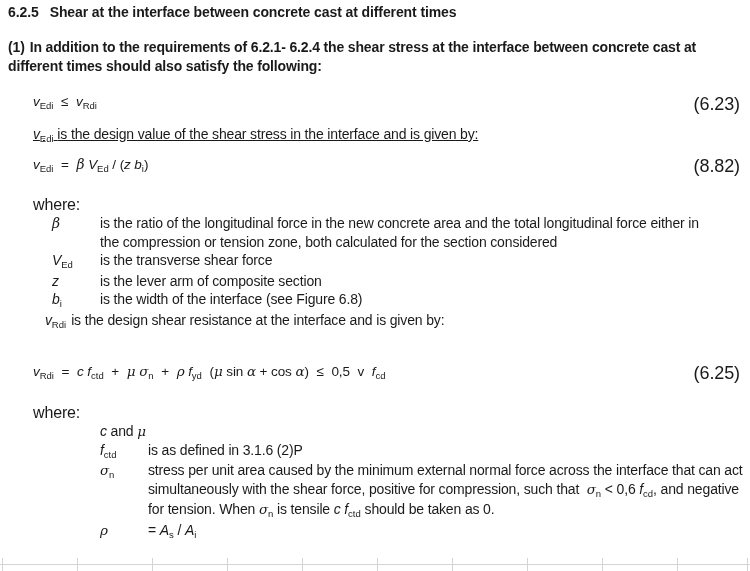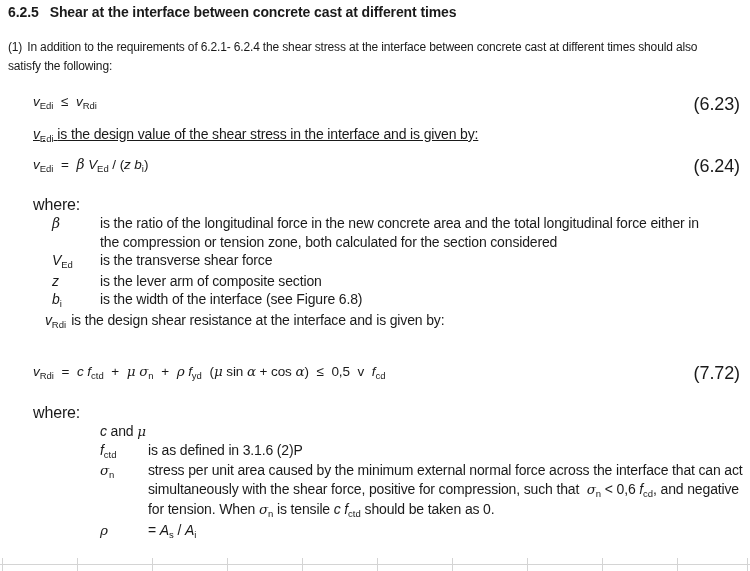--- a/index.html
+++ b/index.html
@@ -34,23 +34,24 @@
     white-space: nowrap;
   }
   .heading .num { margin-right: 11px; }
 
   
   .para {
     position: absolute;
     left: 8px;
     top: 38px;
     width: 700px;
-    font-size: 12px;
+    font-size: 14px;
     line-height: 19px;
     letter-spacing: -0.15px;
+    font-weight: bold;
   }
   .para .lead { margin-right: 5px; }
 
   
   .eq {
     position: absolute;
     left: 33px;
     font-size: 13.5px;
     letter-spacing: -0.1px;
     white-space: nowrap;
@@ -191,21 +192,21 @@
   </div>
   <div class="eqnum" id="eqnum623">(6.23)</div>
 
   <div class="inline-def" id="def-vedi">
     <i class="v">v</i><sub>Edi</sub> <span>is the design value of the shear stress in the interface and is given by:</span>
   </div>
 
   <div class="eq" id="eq624">
     <i class="v">v</i><sub>Edi</sub> <span class="sp"></span>=<span class="sp"></span> <span class="gk">β</span> <i class="v">V</i><sub>Ed</sub> / (<i class="v">z</i> <i class="v">b</i><sub>i</sub>)
   </div>
-  <div class="eqnum" id="eqnum624">(6.24)</div>
+  <div class="eqnum" id="eqnum624">(8.82)</div>
 
   <div class="where" id="where1">where:</div>
   <div class="deflist" id="deflist1">
 
     <div class="defrow">
       <div class="defsym"><span class="gk">β</span></div>
       <div class="defdesc">is the ratio of the longitudinal force in the new concrete area and the total longitudinal force either in the compression or tension zone, both calculated for the section considered</div>
     </div>
 
     <div class="defrow">
@@ -226,21 +227,21 @@
     <div class="defrow hang">
       <div class="defsym"><i class="v">v</i><sub>Rdi</sub></div>
       <div class="defdesc">is the design shear resistance at the interface and is given by:</div>
     </div>
 
   </div>
 
   <div class="eq" id="eq625">
     <i class="v">v</i><sub>Rdi</sub> <span class="sp"></span>=<span class="sp"></span> <i class="v">c</i> <i class="v">f</i><sub>ctd</sub> <span class="sp"></span>+<span class="sp"></span> <span class="gk sm">μ</span> <span class="gk sm">σ</span><sub>n</sub> <span class="sp"></span>+<span class="sp"></span> <span class="gk sm">ρ</span> <i class="v">f</i><sub>yd</sub> <span class="sp"></span>(<span class="gk sm">μ</span> sin <span class="gk sm">α</span> + cos <span class="gk sm">α</span>) <span class="sp"></span>≤<span class="sp"></span> 0,5 <span class="sp"></span>v<span class="sp"></span> <i class="v">f</i><sub>cd</sub>
   </div>
-  <div class="eqnum" id="eqnum625">(7.72)</div>
+  <div class="eqnum" id="eqnum625">(6.25)</div>
 
   <div class="where" id="where2">where:</div>
   <div class="deflist" id="deflist2">
 
     <div class="defrow wide">
       <div class="defsym"><i class="v">c</i> and <span class="gk sm">μ</span><span class="sp2"></span></div>
     </div>
 
     <div class="defrow">
       <div class="defsym"><i class="v">f</i><sub>ctd</sub></div>

